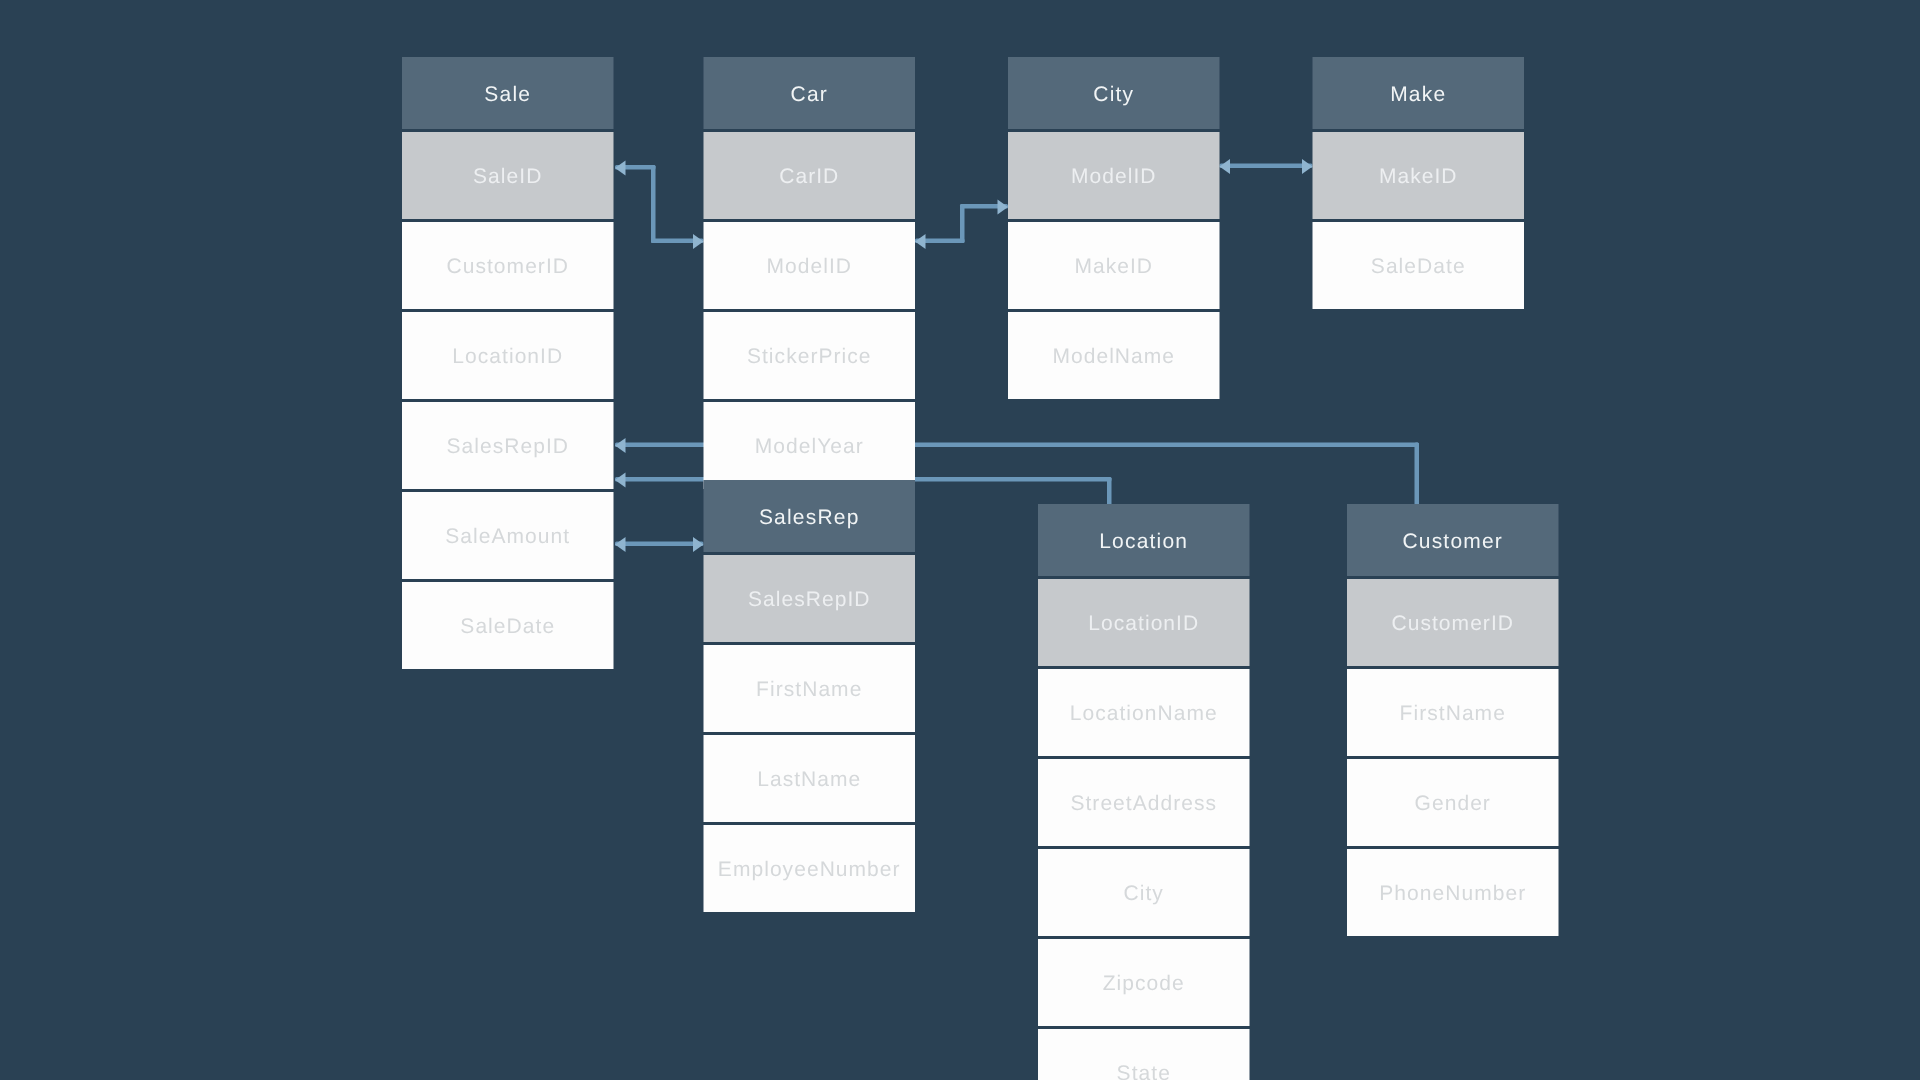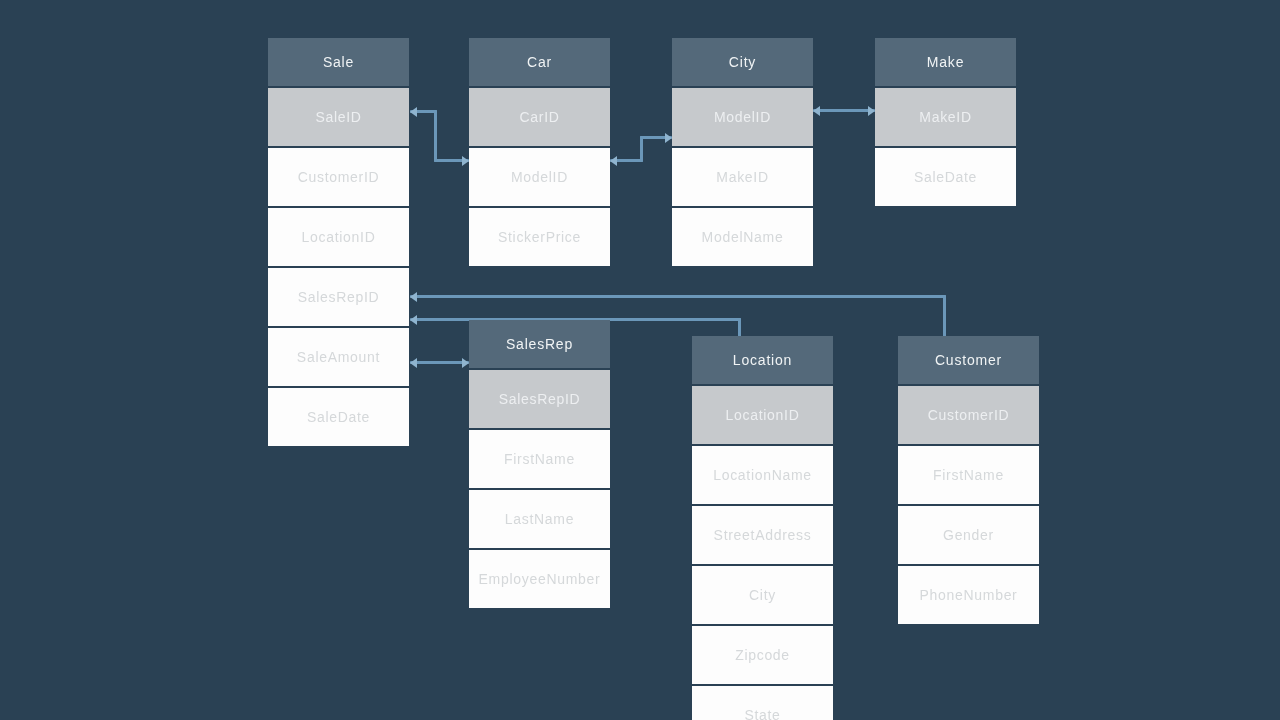--- a/index.html
+++ b/index.html
@@ -93,20 +93,21 @@
       <div class="trow">LocationID</div>
       <div class="trow">SalesRepID</div>
       <div class="trow">SaleAmount</div>
       <div class="trow">SaleDate</div>
     </div>
   <div class="table-card" id="t-car">
       <div class="thead">Car</div>
       <div class="trow key">CarID</div>
       <div class="trow">ModelID</div>
       <div class="trow">StickerPrice</div>
+      <div class="trow">ModelYear</div>
     </div>
   <div class="table-card" id="t-model">
       <div class="thead">City</div>
       <div class="trow key">ModelID</div>
       <div class="trow">MakeID</div>
       <div class="trow">ModelName</div>
     </div>
   <div class="table-card" id="t-make">
       <div class="thead">Make</div>
       <div class="trow key">MakeID</div>

